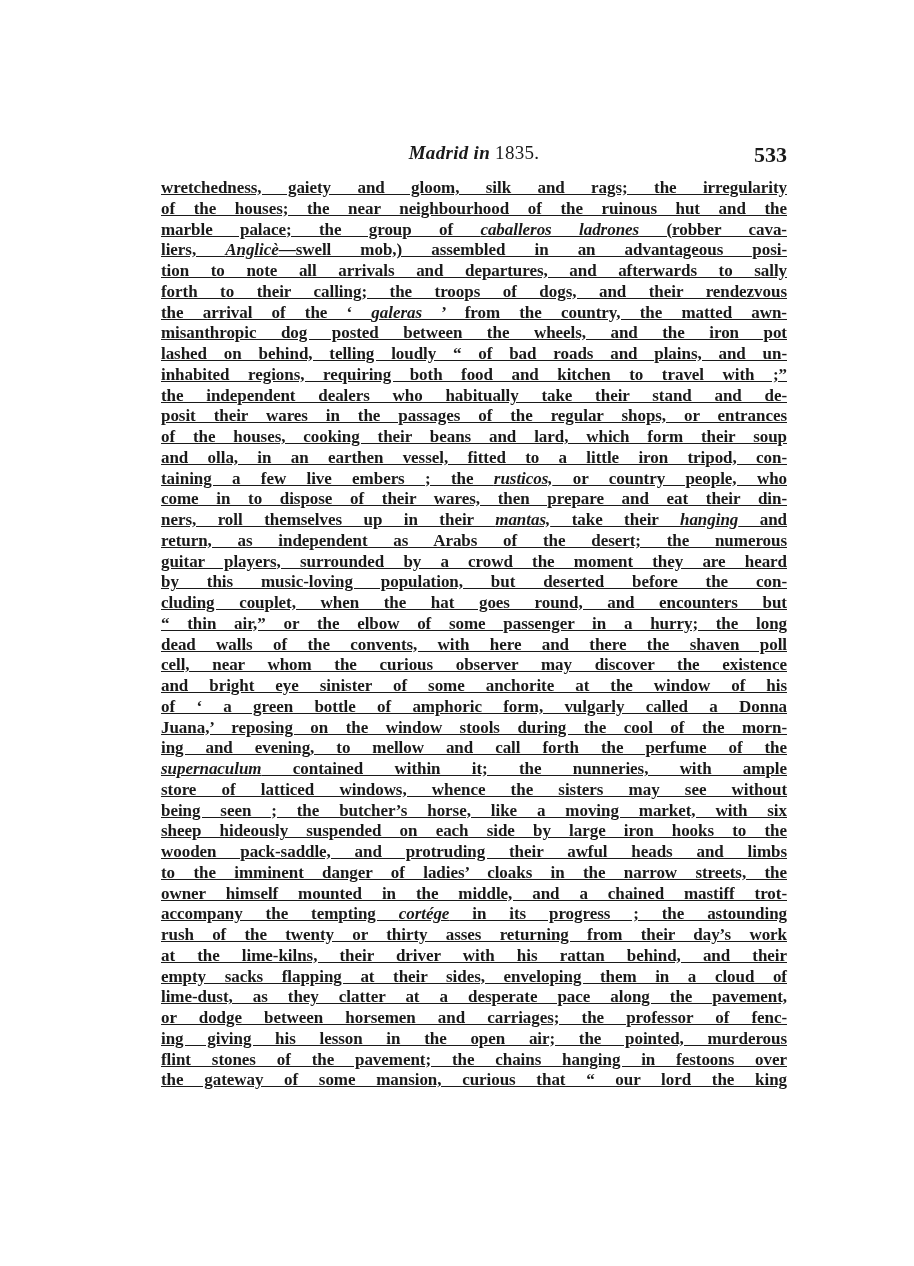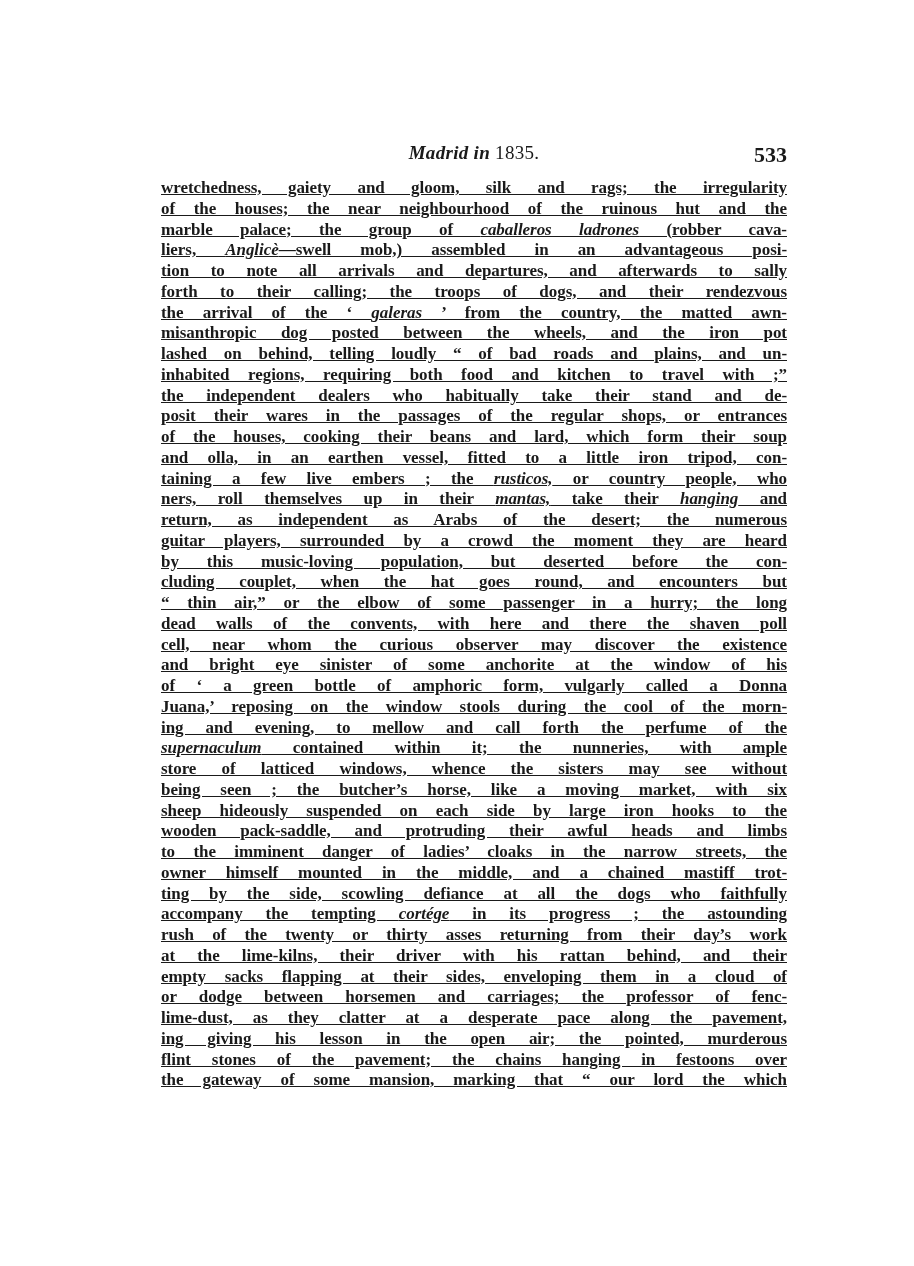--- a/index.html
+++ b/index.html
@@ -83,43 +83,43 @@
       <span class="line"><span>forth to their calling; the troops of dogs, and their rendezvous</span></span>
       <span class="line"><span>the arrival of the ‘ </span><span class="it">galeras</span><span> ’ from the country, the matted awn-</span></span>
       <span class="line"><span>misanthropic dog posted between the wheels, and the iron pot</span></span>
       <span class="line"><span>lashed on behind, telling loudly “ of bad roads and plains, and un-</span></span>
       <span class="line"><span>inhabited regions, requiring both food and kitchen to travel with ;”</span></span>
       <span class="line"><span>the independent dealers who habitually take their stand and de-</span></span>
       <span class="line"><span>posit their wares in the passages of the regular shops, or entrances</span></span>
       <span class="line"><span>of the houses, cooking their beans and lard, which form their soup</span></span>
       <span class="line"><span>and olla, in an earthen vessel, fitted to a little iron tripod, con-</span></span>
       <span class="line"><span>taining a few live embers ; the </span><span class="it">rusticos,</span><span> or country people, who</span></span>
+      <span class="line"><span>come in to dispose of their wares, then prepare and eat their din-</span></span>
       <span class="line"><span>ners, roll themselves up in their </span><span class="it">mantas,</span><span> take their </span><span class="it">hanging</span><span> and</span></span>
       <span class="line"><span>return, as independent as Arabs of the desert; the numerous</span></span>
       <span class="line"><span>guitar players, surrounded by a crowd the moment they are heard</span></span>
       <span class="line"><span>by this music-loving population, but deserted before the con-</span></span>
       <span class="line"><span>cluding couplet, when the hat goes round, and encounters but</span></span>
       <span class="line"><span>“ thin air,” or the elbow of some passenger in a hurry; the long</span></span>
       <span class="line"><span>dead walls of the convents, with here and there the shaven poll</span></span>
       <span class="line"><span>cell, near whom the curious observer may discover the existence</span></span>
       <span class="line"><span>and bright eye sinister of some anchorite at the window of his</span></span>
       <span class="line"><span>of ‘ a green bottle of amphoric form, vulgarly called a Donna</span></span>
       <span class="line"><span>Juana,’ reposing on the window stools during the cool of the morn-</span></span>
       <span class="line"><span>ing and evening, to mellow and call forth the perfume of the</span></span>
       <span class="line"><span class="it">supernaculum</span><span> contained within it; the nunneries, with ample</span></span>
       <span class="line"><span>store of latticed windows, whence the sisters may see without</span></span>
       <span class="line"><span>being seen ; the butcher’s horse, like a moving market, with six</span></span>
       <span class="line"><span>sheep hideously suspended on each side by large iron hooks to the</span></span>
       <span class="line"><span>wooden pack-saddle, and protruding their awful heads and limbs</span></span>
       <span class="line"><span>to the imminent danger of ladies’ cloaks in the narrow streets, the</span></span>
       <span class="line"><span>owner himself mounted in the middle, and a chained mastiff trot-</span></span>
-      <span class="line"><span>ting by the side, scowling defiance at all the dogs who faithfully</span></span>
       <span class="line"><span>accompany the tempting </span><span class="it">cortége</span><span> in its progress ; the astounding</span></span>
       <span class="line"><span>rush of the twenty or thirty asses returning from their day’s work</span></span>
       <span class="line"><span>at the lime-kilns, their driver with his rattan behind, and their</span></span>
       <span class="line"><span>empty sacks flapping at their sides, enveloping them in a cloud of</span></span>
+      <span class="line"><span>lime-dust, as they clatter at a desperate pace along the pavement,</span></span>
       <span class="line"><span>or dodge between horsemen and carriages; the professor of fenc-</span></span>
-      <span class="line"><span>lime-dust, as they clatter at a desperate pace along the pavement,</span></span>
       <span class="line"><span>ing giving his lesson in the open air; the pointed, murderous</span></span>
       <span class="line"><span>flint stones of the pavement; the chains hanging in festoons over</span></span>
-      <span class="line last"><span>the gateway of some mansion, marking that “ our lord the which</span></span>
+      <span class="line last"><span>the gateway of some mansion, curious that “ our lord the king</span></span>
     </div>
 </div>
 
 </body></html>

